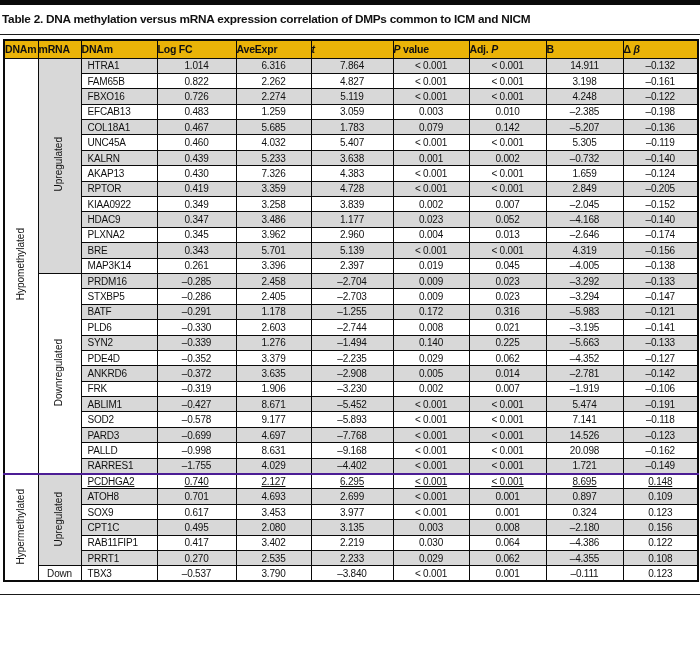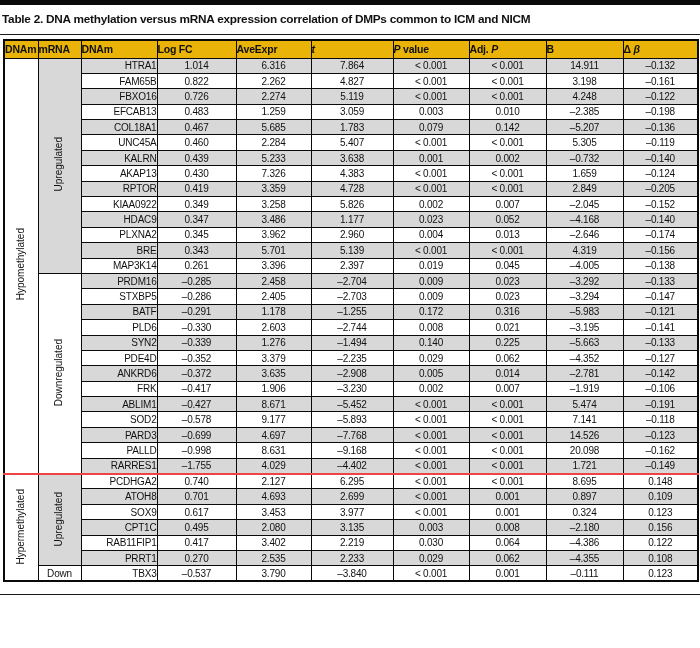--- a/index.html
+++ b/index.html
@@ -17,29 +17,29 @@
   table { border-collapse: collapse; table-layout: fixed; width: 694px;
           margin: 4px 0 0 3px; border: 2px solid #0a0a0a; }
   th, td { border: 1px solid #0a0a0a; overflow: hidden; white-space: nowrap; }
 
   th { height: 18px; font-size: 10.5px; font-weight: bold; text-align: left;
        letter-spacing: -0.2px; background: #eab308; }
 
   td { height: 15.4px; font-size: 10px; letter-spacing: -0.2px; text-align: center;
        vertical-align: middle; background: #ffffff; }
 
-  td.gene { text-align: right; padding-left: 6px; }
+  td.gene { text-align: left; padding-left: 6px; }
   td.shade { background: var(--shade, #d8d8d8); }
   td.shade-cell { background: var(--shade, #d8d8d8); }
 
   td.dnam-cell, td.mrna-cell { text-align: center; vertical-align: middle; }
   .rot { display: inline-block; writing-mode: vertical-rl; transform: rotate(180deg);
          font-size: 10px; letter-spacing: 0; line-height: 1.05; }
 
-  tr.group-start td { border-top: 2px solid #ef4444; }
+  tr.group-start td { border-top: 2px solid #4c1d95; text-decoration: underline; }
 
   .it { font-style: italic; }
 </style>
 </head>
 <body>
 
 <div class="topbar"></div>
 
 <div class="title">Table 2. DNA methylation versus mRNA expression correlation of DMPs common to ICM and NICM</div>
 
@@ -121,21 +121,21 @@
         <td class="num shade">5.685</td>
         <td class="num shade">1.783</td>
         <td class="num shade">0.079</td>
         <td class="num shade">0.142</td>
         <td class="num shade">–5.207</td>
         <td class="num shade">–0.136</td>
       </tr>
       <tr>
         <td class="gene">UNC45A</td>
         <td class="num">0.460</td>
-        <td class="num">2.284</td>
+        <td class="num">4.032</td>
         <td class="num">5.407</td>
         <td class="num">&lt; 0.001</td>
         <td class="num">&lt; 0.001</td>
         <td class="num">5.305</td>
         <td class="num">–0.119</td>
       </tr>
       <tr>
         <td class="gene shade">KALRN</td>
         <td class="num shade">0.439</td>
         <td class="num shade">5.233</td>
@@ -162,21 +162,21 @@
         <td class="num shade">4.728</td>
         <td class="num shade">&lt; 0.001</td>
         <td class="num shade">&lt; 0.001</td>
         <td class="num shade">2.849</td>
         <td class="num shade">–0.205</td>
       </tr>
       <tr>
         <td class="gene">KIAA0922</td>
         <td class="num">0.349</td>
         <td class="num">3.258</td>
-        <td class="num">5.826</td>
+        <td class="num">3.839</td>
         <td class="num">0.002</td>
         <td class="num">0.007</td>
         <td class="num">–2.045</td>
         <td class="num">–0.152</td>
       </tr>
       <tr>
         <td class="gene shade">HDAC9</td>
         <td class="num shade">0.347</td>
         <td class="num shade">3.486</td>
         <td class="num shade">1.177</td>
@@ -281,21 +281,21 @@
         <td class="num shade">–0.372</td>
         <td class="num shade">3.635</td>
         <td class="num shade">–2.908</td>
         <td class="num shade">0.005</td>
         <td class="num shade">0.014</td>
         <td class="num shade">–2.781</td>
         <td class="num shade">–0.142</td>
       </tr>
       <tr>
         <td class="gene">FRK</td>
-        <td class="num">–0.417</td>
+        <td class="num">–0.319</td>
         <td class="num">1.906</td>
         <td class="num">–3.230</td>
         <td class="num">0.002</td>
         <td class="num">0.007</td>
         <td class="num">–1.919</td>
         <td class="num">–0.106</td>
       </tr>
       <tr>
         <td class="gene shade">ABLIM1</td>
         <td class="num shade">–0.427</td>

